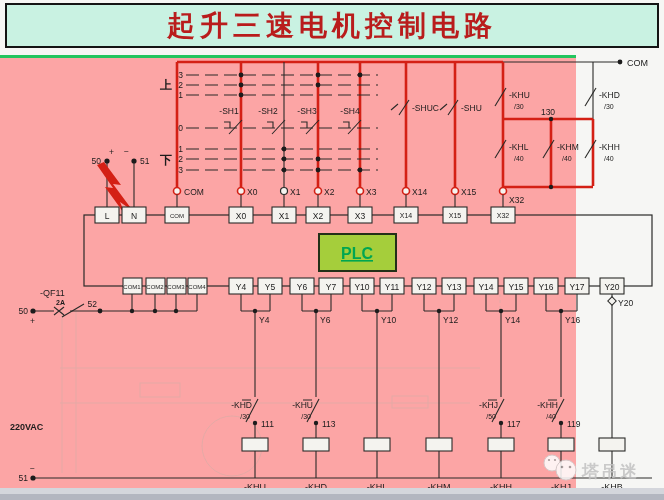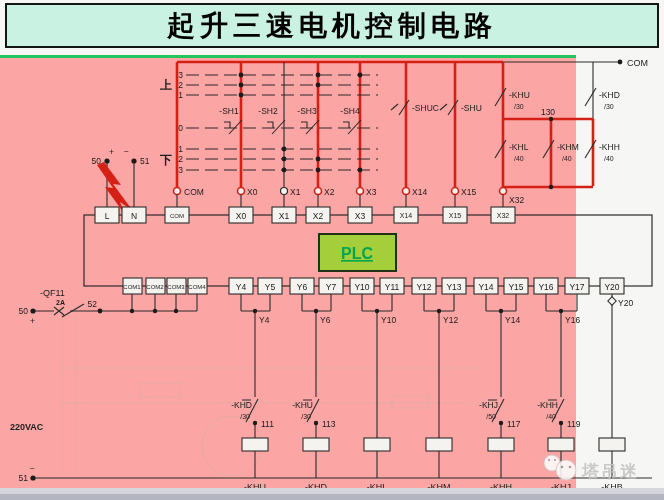--- a/index.html
+++ b/index.html
@@ -1,21 +1,21 @@
 <!DOCTYPE html>
 <html><head>
 <meta charset="utf-8">
 <style>
   html,body{margin:0;padding:0;}
   .page{position:relative;width:664px;height:500px;background:#f6f6f4;overflow:hidden;
         font-family:"Liberation Sans",sans-serif;}
   .title-bar{position:absolute;left:5px;top:3px;width:650px;height:41px;background:#c9f2e2;
         border:2px solid #141414;display:flex;align-items:center;justify-content:center;}
   .title-bar span{font-family:"Liberation Serif",serif;font-size:28px;font-weight:bold;
-        color:#000000;letter-spacing:5px;}
+        color:#b91c1c;letter-spacing:5px;}
   .canvas{position:absolute;left:0;top:55px;width:576px;height:433px;background:#fca5a5;
         border-top:3px solid #22c55e;}
   .strip1{position:absolute;left:0;top:488px;width:664px;height:6px;background:#d4d6dc;}
   .strip2{position:absolute;left:0;top:494px;width:664px;height:6px;background:#b3b6c0;}
   svg{display:block;}
   svg text{fill:#1c1c1c;font-family:"Liberation Sans",sans-serif;}
   .w{stroke:#2a2a28;stroke-width:1.1;fill:none;}
   .wd{stroke:#2a2a28;stroke-width:1.1;fill:none;stroke-dasharray:13 6;}
   .r{stroke:#d42015;stroke-width:2.6;fill:none;}
   .bx{fill:#f4f3ef;stroke:#2a2a28;stroke-width:1.1;}

